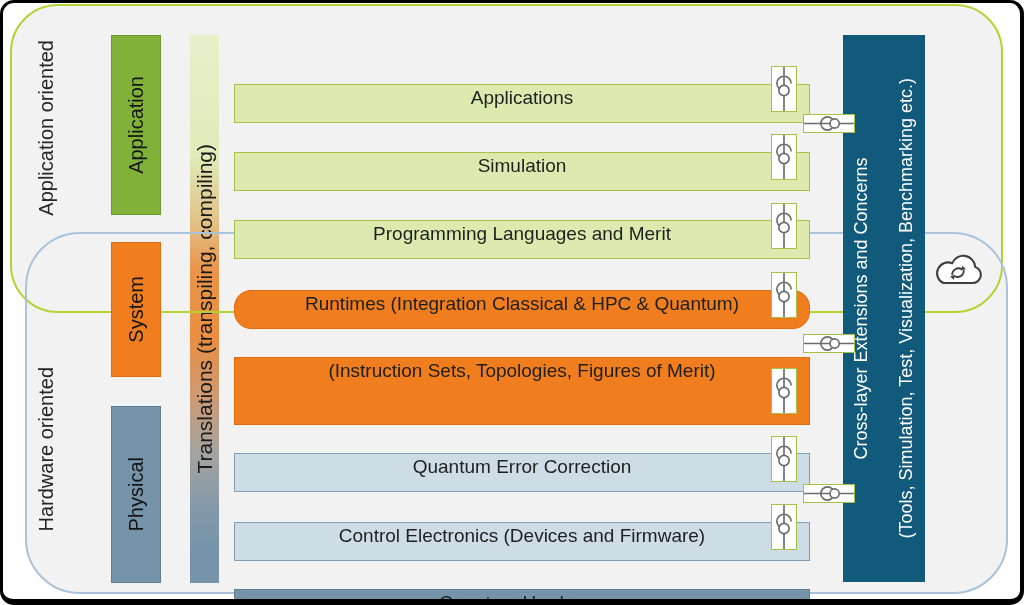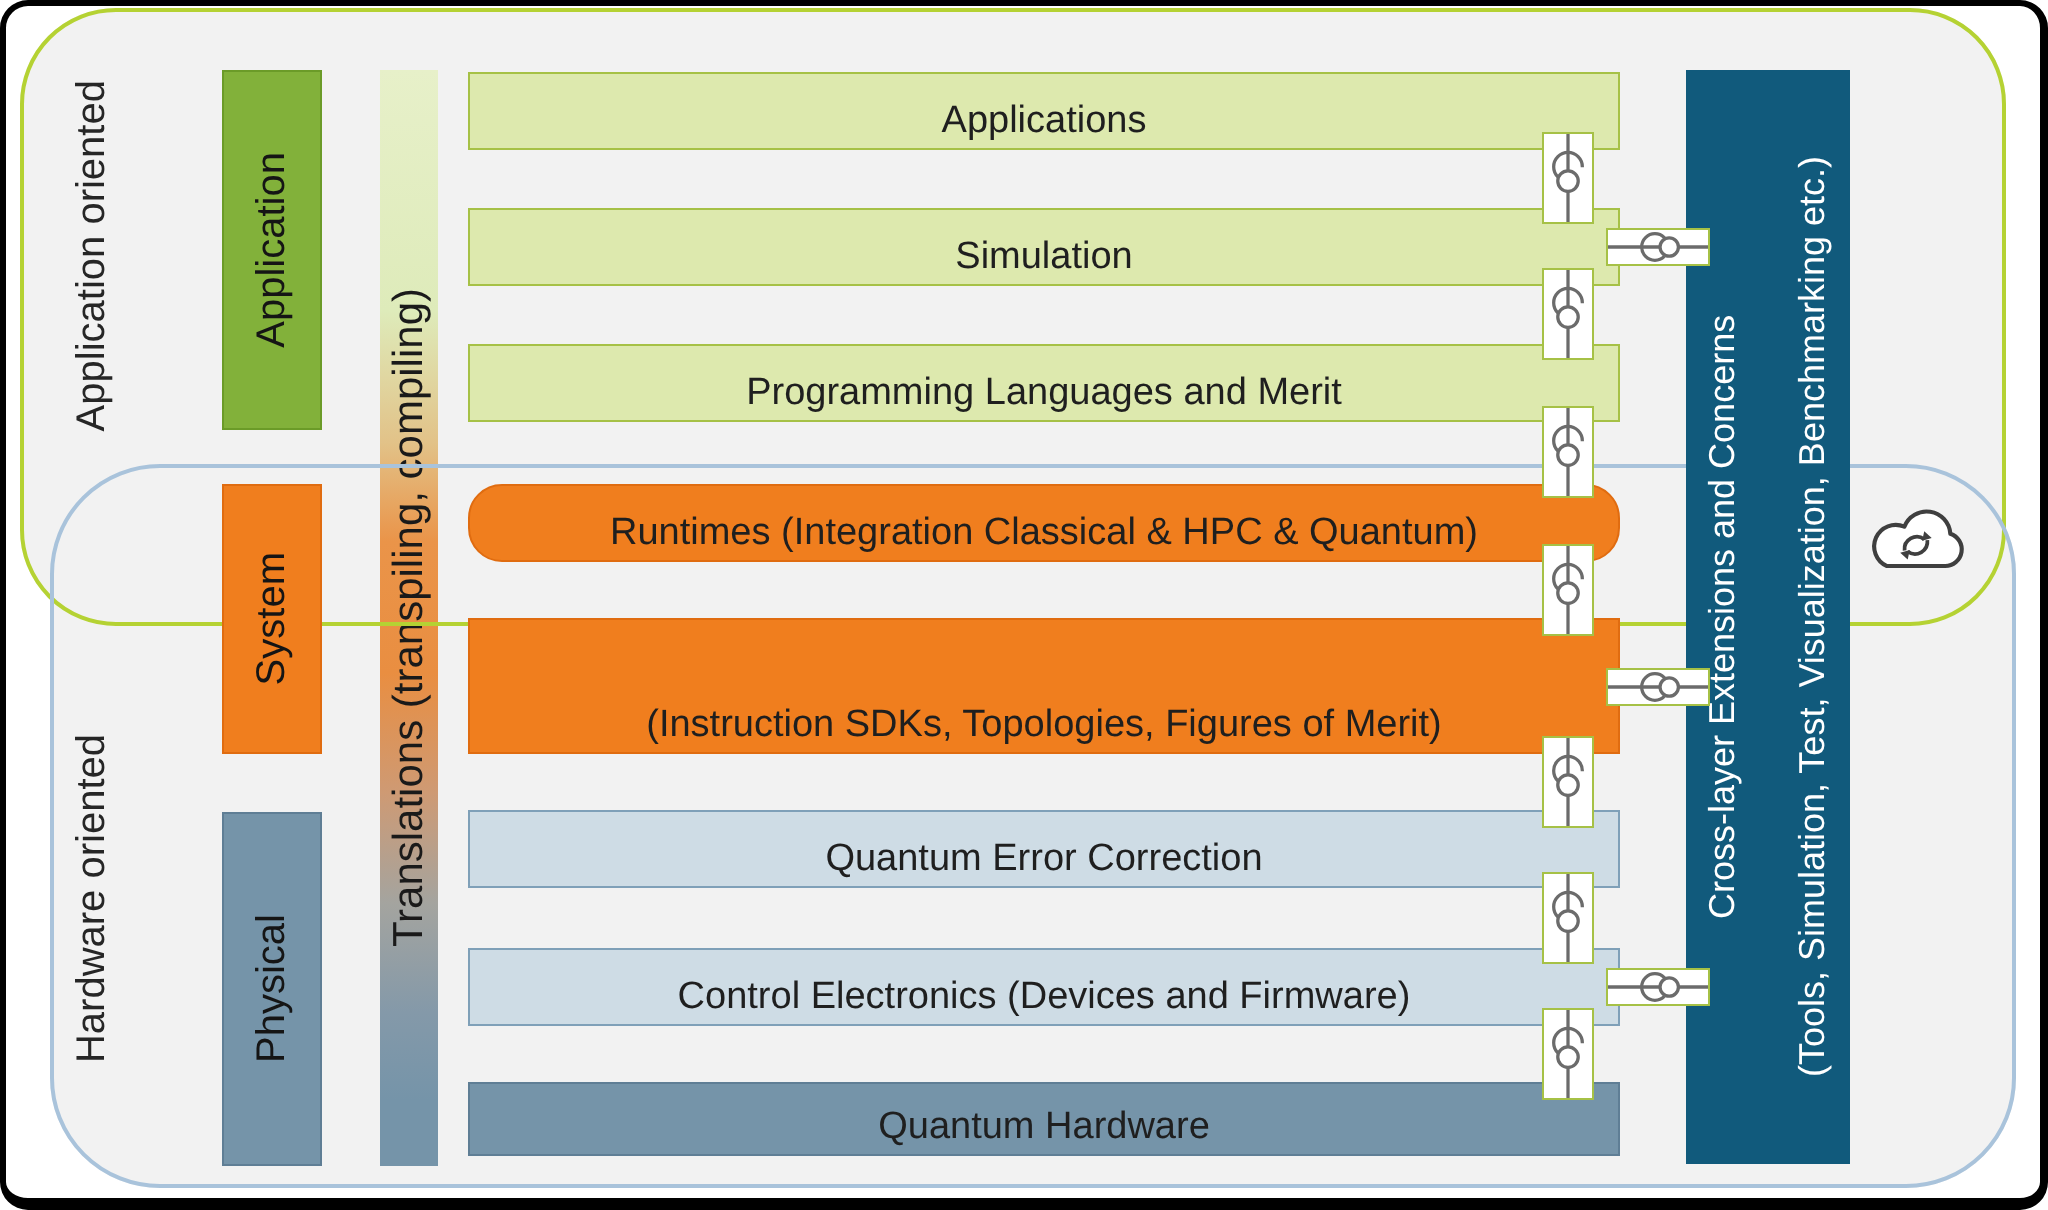--- a/index.html
+++ b/index.html
@@ -41,22 +41,22 @@
     position:absolute;left:190px;top:35px;width:29px;height:548px;z-index:2;
     display:flex;align-items:center;justify-content:center;
     background:linear-gradient(to bottom,
       #e7f0c9 0%, #deebba 22%, #e2c288 34%, #ea9449 43%, #e98e41 55%,
       #ce9a74 66%, #a4a49f 76%, #8499a9 86%, #7594a9 94%, #7594a9 100%);
     font-size:21px;color:#1a1a1a;
   }
   
   .bar{
     position:absolute;left:234px;width:576px;box-sizing:border-box;border:1.5px solid;z-index:4;
-    display:flex;flex-direction:column;align-items:center;justify-content:flex-end;
-    font-size:19px;color:#1f1f1f;text-align:center;line-height:26px;
+    display:flex;flex-direction:column;align-items:center;justify-content:flex-start;
+    font-size:19px;color:#1f1f1f;text-align:center;line-height:26px;margin-top:48px;
   }
   .bar.green{background:#dde9ae;border-color:#a6c146;}
   .bar.orange{background:#f07e1e;border-color:#e06c10;}
   .bar.steel-light{background:#cedce5;border-color:#7fa0b8;}
   .bar.steel-dark{background:#7594a9;border-color:#5f7e95;}
   
   .crossbar{
     position:absolute;left:843px;top:35px;width:82px;height:547px;background:#115a7c;z-index:4;
     display:flex;align-items:center;justify-content:center;
     color:#ffffff;font-size:18px;line-height:45px;text-align:center;
@@ -112,21 +112,21 @@
   <div class="bar green" style="top:104px;height:39px;">
     <span>Simulation</span>
   </div>
   <div class="bar green" style="top:172px;height:39px;">
     <span>Programming Languages and Merit</span>
   </div>
   <div class="bar orange" style="top:242px;height:39px;border-radius:17px;">
     <span>Runtimes (Integration Classical &amp; HPC &amp; Quantum)</span>
   </div>
   <div class="bar orange" style="top:309px;height:68px;">
-    <span>(Instruction SDKs, Topologies, Figures of Merit)</span>
+    <span>(Instruction Sets, Topologies, Figures of Merit)</span>
   </div>
   <div class="bar steel-light" style="top:405px;height:39px;">
     <span>Quantum Error Correction</span>
   </div>
   <div class="bar steel-light" style="top:474px;height:39px;">
     <span>Control Electronics (Devices and Firmware)</span>
   </div>
   <div class="bar steel-dark" style="top:541px;height:37px;">
     <span>Quantum Hardware</span>
   </div>

